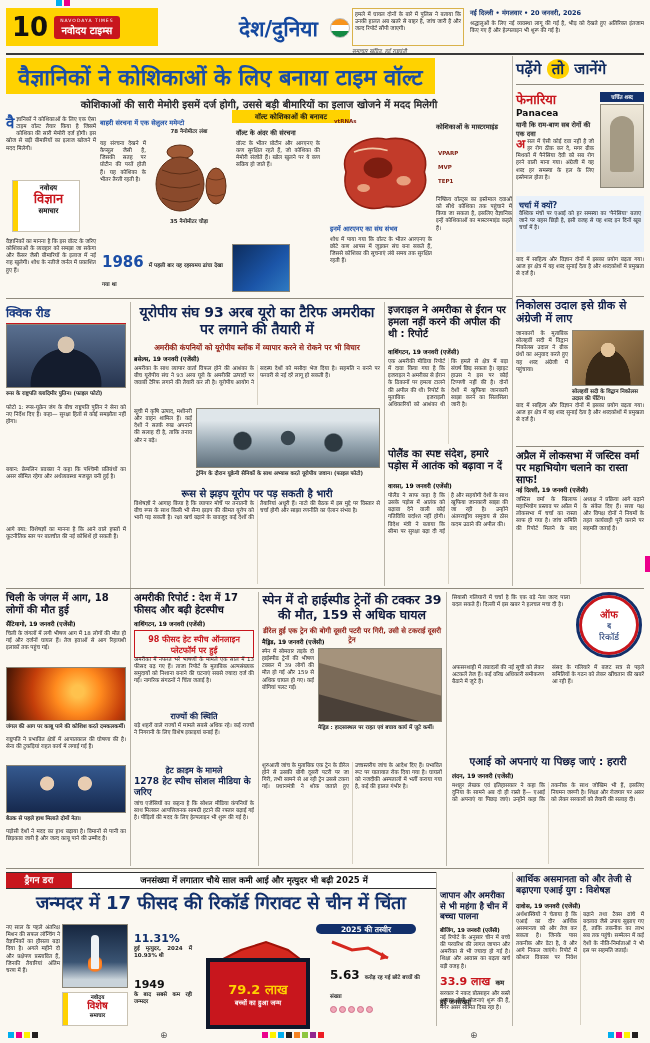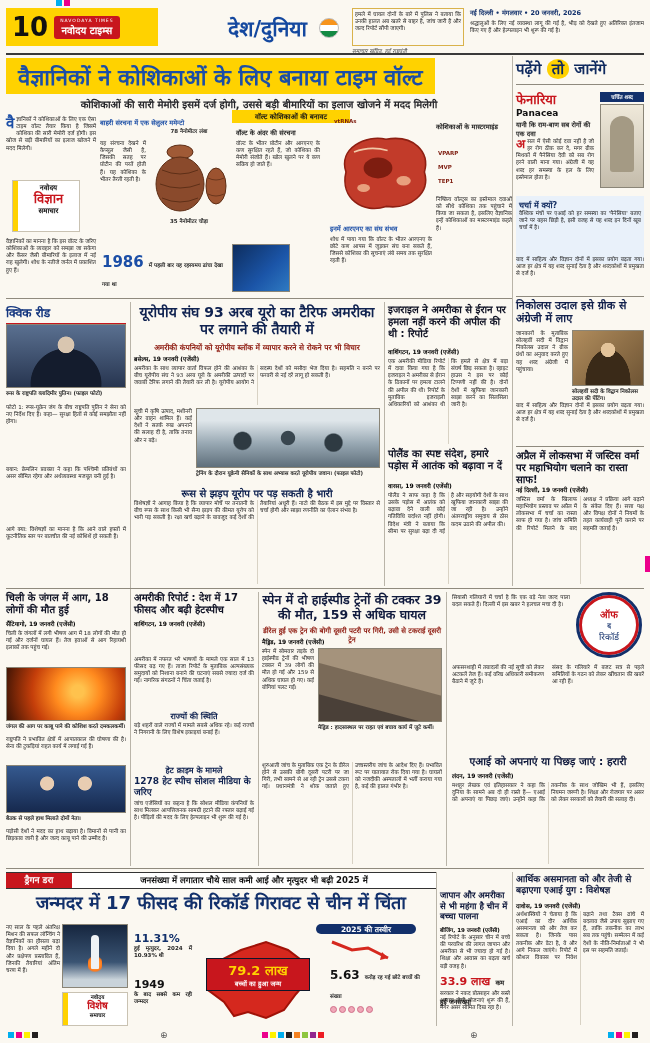--- a/index.html
+++ b/index.html
@@ -59,21 +59,21 @@
   </div>
 
   <div class="abs" style="left:6px;top:8px;width:152px;height:38px;background:#ffd200;display:flex;align-items:center">
     <div style="font-size:26px;font-weight:bold;color:#111;padding:0 6px">10</div>
     <div style="background:#c8161d;border-radius:3px;padding:2px 6px;text-align:center">
       <div style="font-size:4.5px;color:#fff;letter-spacing:1px">NAVODAYA TIMES</div>
       <div style="font-size:10px;color:#fff;font-weight:bold;white-space:nowrap">नवोदय टाइम्स</div>
     </div>
   </div>
 
-  <div class="abs" style="left:228px;top:12px;width:140px;height:32px;display:flex;align-items:center;gap:12px">
+  <div class="abs" style="left:239px;top:12px;width:140px;height:32px;display:flex;align-items:center;gap:12px">
     <div style="font-size:21px;font-weight:bold;color:#14489f;white-space:nowrap">देश/दुनिया</div>
     <div style="width:20px;height:20px;border-radius:50%;border:1px solid #bbb;background:linear-gradient(180deg,#f7941d 34%,#ffffff 34% 66%,#138a43 66%)"></div>
   </div>
 
   <div class="abs t5" style="left:352px;top:8px;width:112px;height:38px;border:1px solid #d9b24b;padding:2px;overflow:hidden">हमले में घायल दोनों के बारे में पुलिस ने बताया कि उनकी हालत अब खतरे से बाहर है, जांच जारी है और जल्द रिपोर्ट सौंपी जाएगी।</div>
   <div class="abs" style="left:470px;top:8px;width:176px;font-size:6.5px;font-weight:bold;color:#12306b">नई दिल्ली • मंगलवार • 20 जनवरी, 2026</div>
   <div class="abs t5" style="left:470px;top:20px;width:174px;height:26px;overflow:hidden">श्रद्धालुओं के लिए नई व्यवस्था लागू की गई है, भीड़ को देखते हुए अतिरिक्त इंतजाम किए गए हैं और हेल्पलाइन भी शुरू की गई है।</div>
   <div class="abs" style="left:352px;top:47px;width:220px;font-size:5.5px;font-style:italic;color:#444">समाचार खंडित, हुई राष्ट्रवंती</div>
 
   <div class="hrule" style="left:6px;top:53px;width:638px;height:2px;background:#3a3a3a"></div>
@@ -148,21 +148,21 @@
   <div class="hrule" style="left:516px;top:84px;width:128px"></div>
 
   <div class="abs" style="left:516px;top:90px;width:80px;font-size:13px;font-weight:bold;color:#c8161d">फेनारिया</div>
   <div class="abs c" style="left:600px;top:92px;width:44px;background:#12306b;color:#fff;font-size:5.5px;font-weight:bold;padding:1px 0">चर्चित शब्द</div>
   <div class="ph ph-statue" style="left:600px;top:104px;width:44px;height:84px"></div>
   <div class="abs" style="left:516px;top:108px;width:78px;font-size:9px;font-weight:bold;color:#111">Panacea</div>
   <div class="abs" style="left:516px;top:120px;width:78px;font-size:6.5px;font-weight:bold;color:#222">यानी कि राम-बाण सब रोगों की एक दवा</div>
   <div class="abs t5" style="left:516px;top:138px;width:78px;height:54px">
     <span style="float:left;font-size:12px;font-weight:bold;color:#c8161d;line-height:1;padding-right:2px">अ</span><span>सल में ऐसी कोई दवा नहीं है जो हर रोग ठीक कर दे, मगर ग्रीक मिथकों में पैनेसिया देवी को सब रोग हरने वाली माना गया। अंग्रेजी में यह शब्द हर समस्या के हल के लिए इस्तेमाल होता है।</span>
   </div>
-  <div class="abs" style="left:516px;top:196px;width:128px;height:68px;background:#e9f1fa;padding:3px">
+  <div class="abs" style="left:516px;top:196px;width:128px;height:56px;background:#e9f1fa;padding:3px">
     <div style="font-size:8px;font-weight:bold;color:#0f2a5f">चर्चा में क्यों?</div>
     <div class="t5">वैश्विक मंचों पर एआई को हर समस्या का 'पैनेसिया' बताए जाने पर बहस छिड़ी है, इसी वजह से यह शब्द इन दिनों खूब चर्चा में है।</div>
   </div>
   <div class="abs t5" style="left:516px;top:256px;width:128px;height:38px">बाद में साहित्य और विज्ञान दोनों में इसका प्रयोग बढ़ता गया। आज हर क्षेत्र में यह शब्द सुनाई देता है और शब्दकोशों में प्रमुखता से दर्ज है।</div>
   <div class="hrule" style="left:516px;top:296px;width:128px"></div>
 
   <div class="abs" style="left:516px;top:300px;width:128px;font-size:11px;font-weight:bold;color:#12214d;line-height:1.15">निकोलस उदाल इसे ग्रीक से अंग्रेजी में लाए</div>
   <div class="abs t5" style="left:516px;top:330px;width:52px;height:64px">जानकारों के मुताबिक सोलहवीं सदी में विद्वान निकोलस उदाल ने ग्रीक ग्रंथों का अनुवाद करते हुए यह शब्द अंग्रेजी में पहुंचाया।</div>
   <div class="ph ph-portrait" style="left:572px;top:330px;width:72px;height:56px"></div>
   <div class="abs cap" style="left:572px;top:388px;width:72px">सोलहवीं सदी के विद्वान निकोलस उदाल की पेंटिंग।</div>
@@ -216,20 +216,21 @@
   <div class="abs t5" style="left:6px;top:630px;width:120px;height:34px">चिली के जंगलों में लगी भीषण आग में 18 लोगों की मौत हो गई और दर्जनों घायल हैं। तेज हवाओं से आग रिहायशी इलाकों तक पहुंच गई।</div>
   <div class="ph ph-fire" style="left:6px;top:667px;width:120px;height:54px"></div>
   <div class="abs cap" style="left:6px;top:723px;width:120px">जंगल की आग पर काबू पाने की कोशिश करते दमकलकर्मी।</div>
   <div class="abs t5" style="left:6px;top:736px;width:120px;height:26px">राष्ट्रपति ने प्रभावित क्षेत्रों में आपातकाल की घोषणा की है। सेना की टुकड़ियां राहत कार्य में लगाई गई हैं।</div>
   <div class="ph ph-leaders" style="left:6px;top:765px;width:120px;height:48px"></div>
   <div class="abs cap" style="left:6px;top:815px;width:120px">बैठक से पहले हाथ मिलाते दोनों नेता।</div>
   <div class="abs t5" style="left:6px;top:828px;width:120px;height:38px">पड़ोसी देशों ने मदद का हाथ बढ़ाया है। विमानों से पानी का छिड़काव जारी है और जल्द काबू पाने की उम्मीद है।</div>
 
   <div class="abs" style="left:134px;top:592px;width:120px;font-size:10px;font-weight:bold;color:#101325;line-height:1.2">अमरीकी रिपोर्ट : देश में 17 फीसद और बढ़ी हेटस्पीच</div>
   <div class="abs dl" style="left:134px;top:620px;width:120px">वाशिंगटन, 19 जनवरी (एजेंसी)</div>
+  <div class="abs c" style="left:134px;top:630px;width:120px;border:1.5px solid #c8161d;color:#c8161d;font-size:8px;font-weight:bold;padding:2px">98 फीसद हेट स्पीच ऑनलाइन प्लेटफॉर्म पर हुई</div>
   <div class="abs t5" style="left:134px;top:656px;width:120px;height:52px">अमरीका में नफरत भरे भाषणों के मामले एक साल में 13 फीसद बढ़ गए हैं। ताजा रिपोर्ट के मुताबिक अल्पसंख्यक समुदायों को निशाना बनाने की घटनाएं सबसे ज्यादा दर्ज की गईं। नागरिक संगठनों ने चिंता जताई है।</div>
   <div class="abs c" style="left:134px;top:710px;width:120px;font-size:8px;font-weight:bold;color:#0f2250">राज्यों की स्थिति</div>
   <div class="abs t5" style="left:134px;top:722px;width:120px;height:40px">बड़े शहरों वाले राज्यों में मामले सबसे अधिक रहे। कई राज्यों ने निगरानी के लिए विशेष इकाइयां बनाई हैं।</div>
   <div class="abs c" style="left:134px;top:764px;width:120px;font-size:8px;font-weight:bold;color:#0f2250">हेट क्राइम के मामले</div>
   <div class="abs" style="left:134px;top:776px;width:120px;font-size:9px;font-weight:bold;color:#0f2250;line-height:1.2">1278 हेट स्पीच सोशल मीडिया के जरिए</div>
   <div class="abs t5" style="left:134px;top:800px;width:120px;height:64px">जांच एजेंसियों का कहना है कि सोशल मीडिया कंपनियों के साथ मिलकर आपत्तिजनक सामग्री हटाने की रफ्तार बढ़ाई गई है। पीड़ितों की मदद के लिए हेल्पलाइन भी शुरू की गई है।</div>
 
   <div class="abs c" style="left:262px;top:592px;width:180px;font-size:12.5px;font-weight:bold;color:#101a3d;line-height:1.2">स्पेन में दो हाईस्पीड ट्रेनों की टक्कर 39 की मौत, 159 से अधिक घायल</div>
   <div class="abs c" style="left:262px;top:626px;width:180px;font-size:7px;font-weight:bold;color:#8e1b10">डीरेल हुई एक ट्रेन की बोगी दूसरी पटरी पर गिरी, उसी से टकराई दूसरी ट्रेन</div>
   <div class="abs dl" style="left:262px;top:638px;width:180px">मैड्रिड, 19 जनवरी (एजेंसी)</div>
@@ -271,21 +272,21 @@
       <div class="s" style="font-size:5.5px">नवोदय</div>
       <div class="b" style="font-size:10px">विशेष</div>
       <div class="s" style="font-size:5.5px">समाचार</div>
     </div>
   </div>
 
   <div class="abs c" style="left:316px;top:924px;width:100px;background:#12306b;color:#fff;font-size:7.5px;font-weight:bold;padding:0 0;border-radius:8px">2025 की तस्वीर</div>
   <svg class="abs" style="left:196px;top:932px" width="120" height="90" viewBox="0 0 120 90">
     <path d="M15,45 L25,28 L45,18 L70,10 L92,18 L108,30 L112,48 L100,62 L88,78 L70,86 L52,80 L38,84 L28,70 L12,58 Z" fill="#d5281e" stroke="#a01208" stroke-width="2"></path>
   </svg>
-  <div class="abs c" style="left:206px;top:958px;width:104px;background:#c8161d;padding:2px;border:1px solid #0f172a">
+  <div class="abs c" style="left:206px;top:958px;width:104px;background:#c8161d;padding:18px;border:4px solid #0f172a">
     <div style="font-size:13px;font-weight:bold;color:#ffd200">79.2 लाख</div>
     <div style="font-size:6.5px;font-weight:bold;color:#fff">बच्चों का हुआ जन्म</div>
   </div>
   <div class="abs" style="left:134px;top:932px;width:58px">
     <div style="font-size:11px;font-weight:bold;color:#12306b">11.31%</div>
     <div class="t5" style="font-weight:bold">हुई मृत्युदर, 2024 में 10.93% थी</div>
   </div>
   <div class="abs" style="left:134px;top:978px;width:58px">
     <div style="font-size:11px;font-weight:bold;color:#111">1949</div>
     <div class="t5" style="font-weight:bold">के बाद सबसे कम रही जन्मदर</div>

